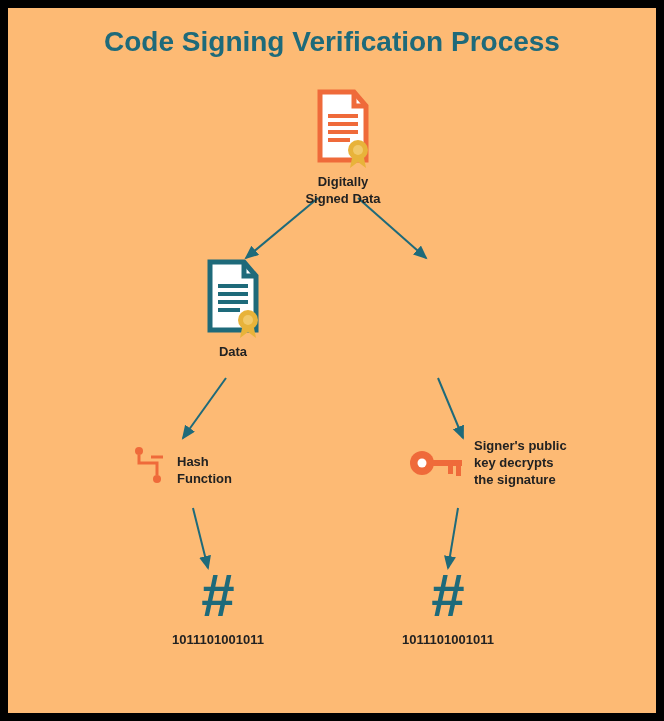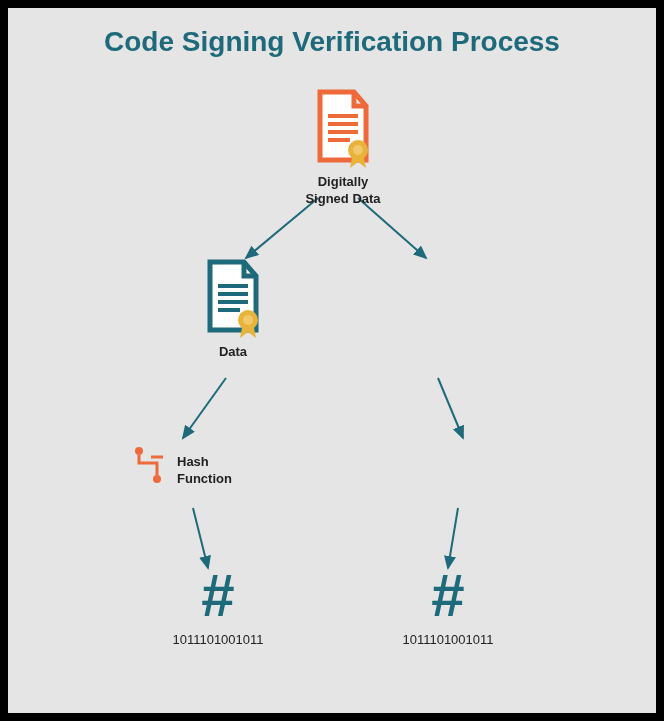--- a/index.html
+++ b/index.html
@@ -6,21 +6,21 @@
   body {
     font-family: Arial, Helvetica, sans-serif;
     background: #000;
     width: 664px;
     height: 721px;
     display: flex;
     align-items: center;
     justify-content: center;
   }
   .frame {
-    background: #e5e5e5;
+    background: #fdba74;
     width: 648px;
     height: 705px;
     position: relative;
   }
   .title {
     color: #1e6a7a;
     font-size: 28px;
     font-weight: bold;
     text-align: center;
     padding-top: 18px;
@@ -43,21 +43,21 @@
   }
   .label-side {
     font-size: 13px;
     font-weight: bold;
     color: #222;
     line-height: 1.3;
     text-align: left;
   }
   .hashnum {
     font-size: 13px;
-    font-weight: normal;
+    font-weight: bold;
     color: #222;
     margin-top: 4px;
   }
   svg.icon { display: block; margin: 0 auto; }
   .row-side {
     display: flex;
     align-items: center;
     gap: 10px;
   }
   svg.arrows {
@@ -132,20 +132,34 @@
           <circle cx="6" cy="6" r="4" fill="#ef6a3a"></circle>
           <path d="M6 10 V18 H24 V30" fill="none" stroke="#ef6a3a" stroke-width="3"></path>
           <line x1="18" y1="12" x2="30" y2="12" stroke="#ef6a3a" stroke-width="3"></line>
           <circle cx="24" cy="34" r="4" fill="#ef6a3a"></circle>
         </svg>
         <div class="label-side" style="white-space:pre-line;margin-top:11px;">Hash
 Function</div>
       </div>
     </div>
 
+    <div class="node" style="left:400px; top:380px;">
+      <div class="row-side">
+        <svg class="icon" width="56" height="36" viewBox="0 0 56 36">
+          <circle cx="14" cy="18" r="12" fill="#ef6a3a"></circle>
+          <circle cx="14" cy="18" r="4.5" fill="#fff"></circle>
+          <rect x="24" y="15" width="30" height="6" fill="#ef6a3a"></rect>
+          <rect x="40" y="21" width="5" height="8" fill="#ef6a3a"></rect>
+          <rect x="48" y="21" width="5" height="10" fill="#ef6a3a"></rect>
+        </svg>
+        <div class="label-side" style="white-space:pre-line; width:110px;">Signer's public
+key decrypts
+the signature</div>
+      </div>
+    </div>
 
     <div class="node" style="left:155px; top:510px; width:110px;">
       <svg class="icon" width="60" height="60" viewBox="0 0 60 60">
         <text x="30" y="48" text-anchor="middle" font-size="60" font-weight="bold" fill="#1e6a7a" font-family="Arial">#</text>
       </svg>
       <div class="hashnum">1011101001011</div>
     </div>
 
     <div class="node" style="left:385px; top:510px; width:110px;">
       <svg class="icon" width="60" height="60" viewBox="0 0 60 60">

